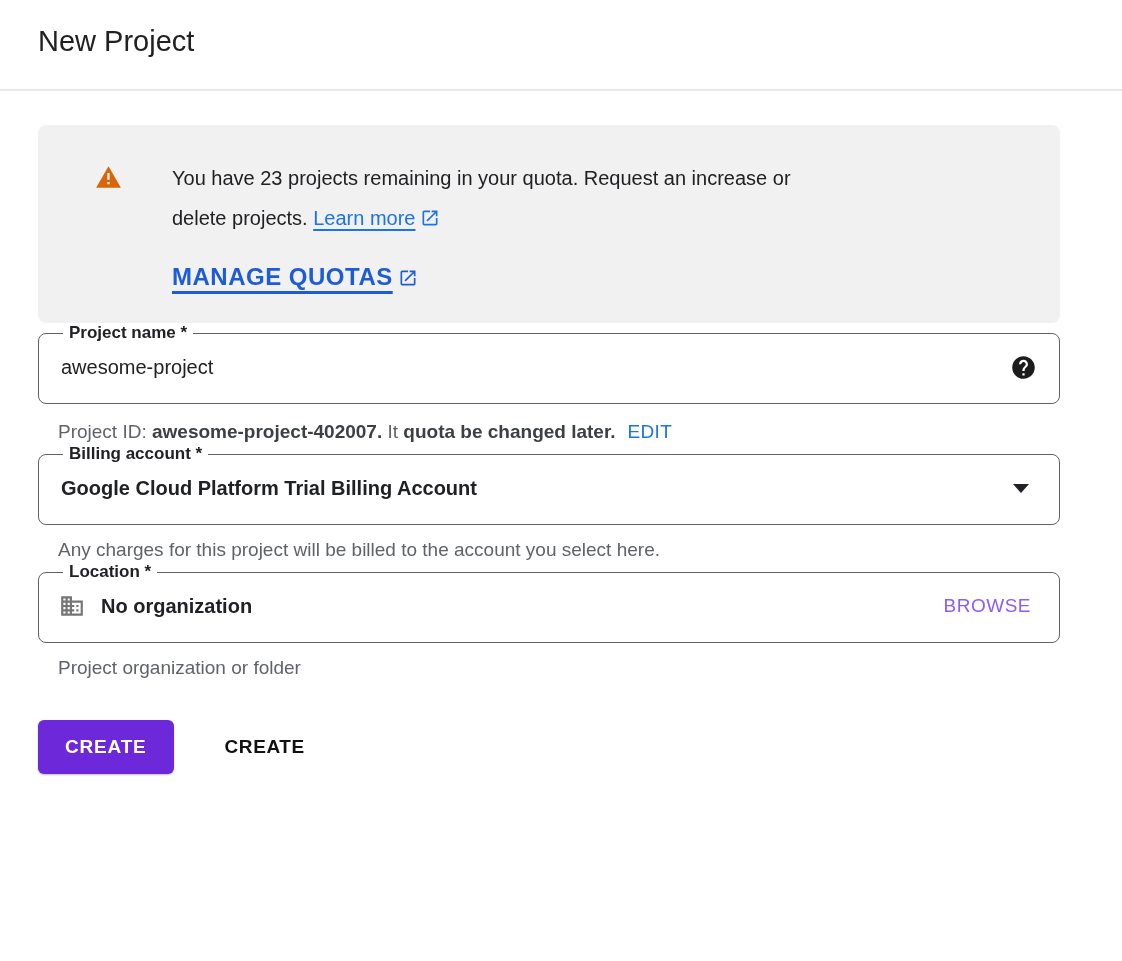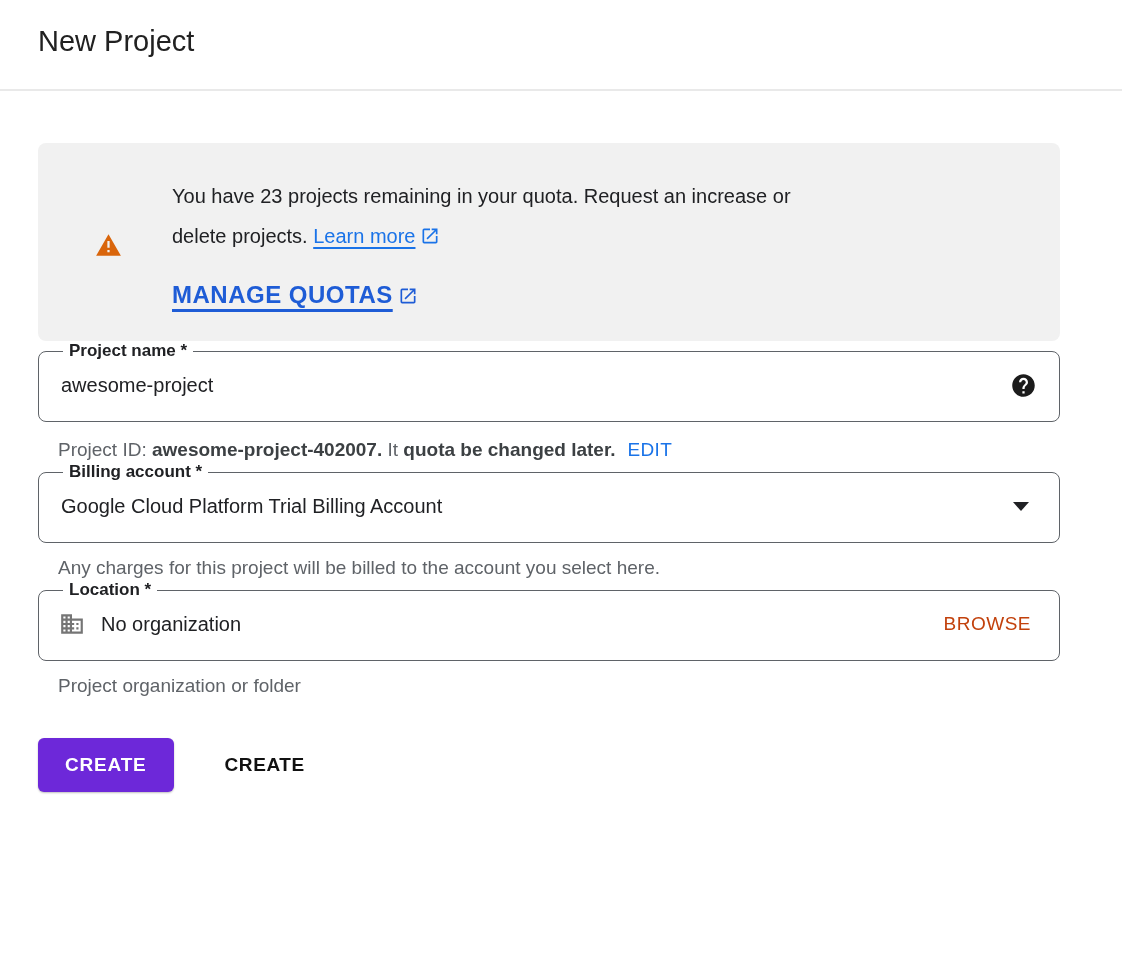--- a/index.html
+++ b/index.html
@@ -13,26 +13,26 @@
     color: #202124;
   }
   .header { padding: 22px 0 0 38px; }
   .page-title { font-size: 29px; font-weight: 400; line-height: 38px; color: #212121; }
   .header-divider { border: none; border-top: 2px solid #e9e9e9; margin: 29px 0 0 0; }
 
   .main { width: 1022px; margin-left: 38px; }
 
   
   .banner {
-    margin-top: 52px;
+    margin-top: 34px;
     background: #f1f1f1;
     border-radius: 8px;
     padding: 33px 24px 33px 57px;
     display: flex;
-    align-items: center;
+    align-items: flex-start;
   }
   .banner-icon { width: 27px; height: 27px; flex: none; margin-right: 50px; margin-top: 6px; }
   .banner-body { font-size: 20px; line-height: 40px; color: #202124; }
   .banner-link {
     color: #1a73e8;
     text-decoration: underline;
     text-decoration-thickness: 2px;
     text-underline-offset: 4px;
     cursor: pointer;
   }
@@ -75,41 +75,41 @@
     flex: 1;
     border: none;
     outline: none;
     background: transparent;
     font-family: inherit;
     font-size: 20px;
     color: #202124;
     padding: 0;
     margin-left: 2px;
   }
-  .field-value { flex: 1; margin-left: 2px; color: #202124; }
+  .field-value { flex: 1; margin-left: 2px; color: #202124; font-weight: bold; }
 
   .field-project { margin-top: 35px; }
   .field-billing { margin-top: 46px; }
   .field-location { margin-top: 37px; }
 
   .help-icon { width: 27px; height: 27px; flex: none; cursor: pointer; margin-right: 4px; }
 
   .caret {
     width: 0; height: 0; flex: none;
     border-left: 8px solid transparent;
     border-right: 8px solid transparent;
     border-top: 9px solid #202124;
     margin-right: 12px;
     cursor: pointer;
   }
 
   .org-icon { width: 26px; height: 26px; flex: none; margin-right: 14px; }
 
   .browse-link {
-    color: #c2410c;
+    color: #8b5cf6;
     font-size: 19px;
     font-weight: 500;
     letter-spacing: 0.5px;
     cursor: pointer;
     margin-right: 10px;
   }
 
   
   .meta-line { margin-top: 16px; padding-left: 20px; font-size: 19px; line-height: 24px; color: #5f6368; }
   .meta-line .strong { color: #3c4043; font-weight: 700; }

